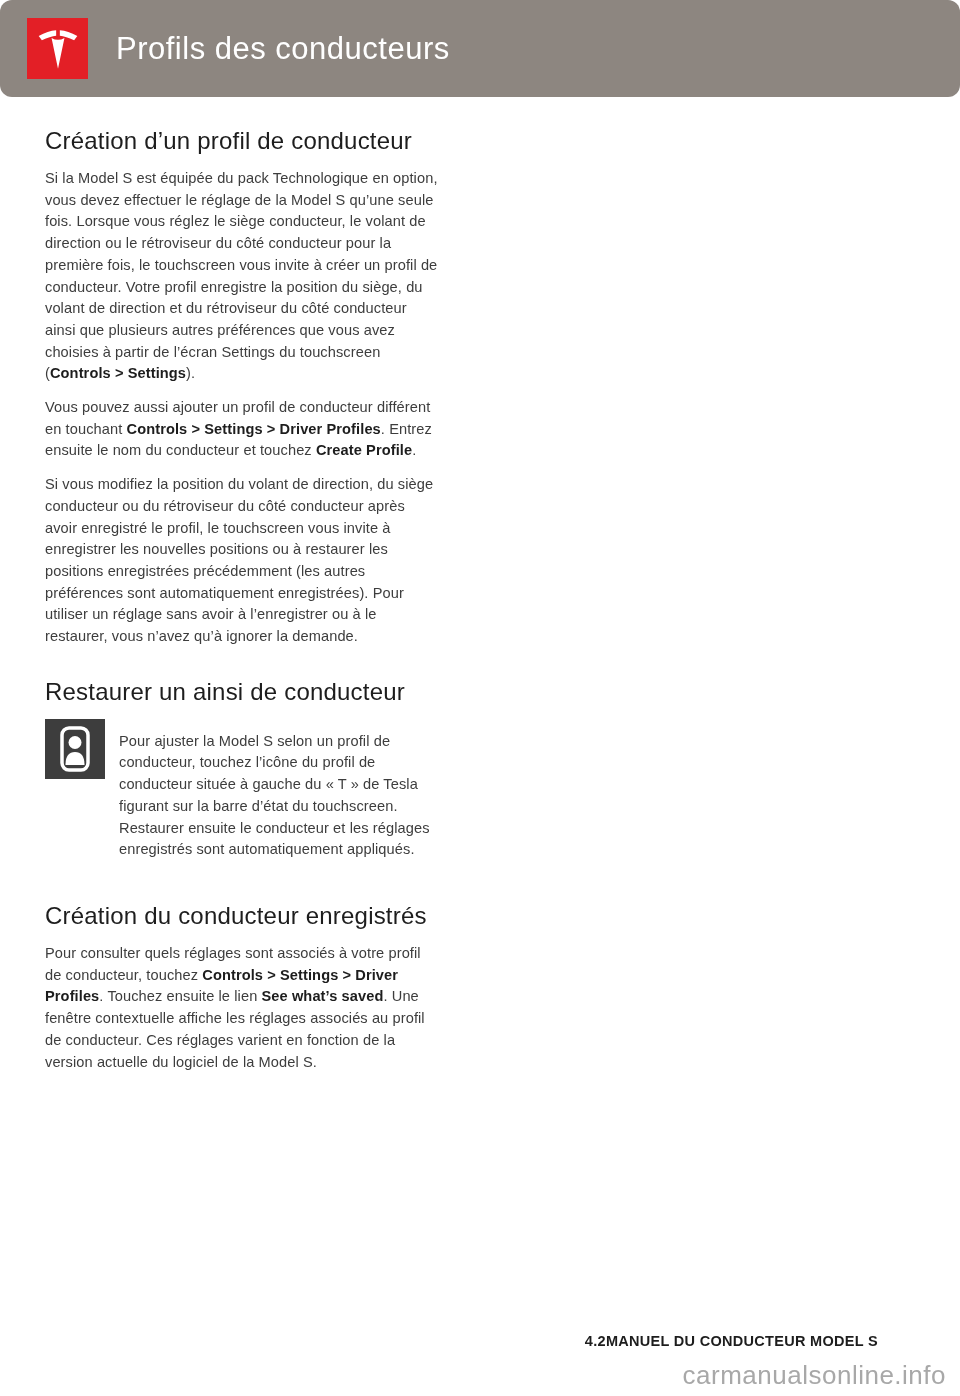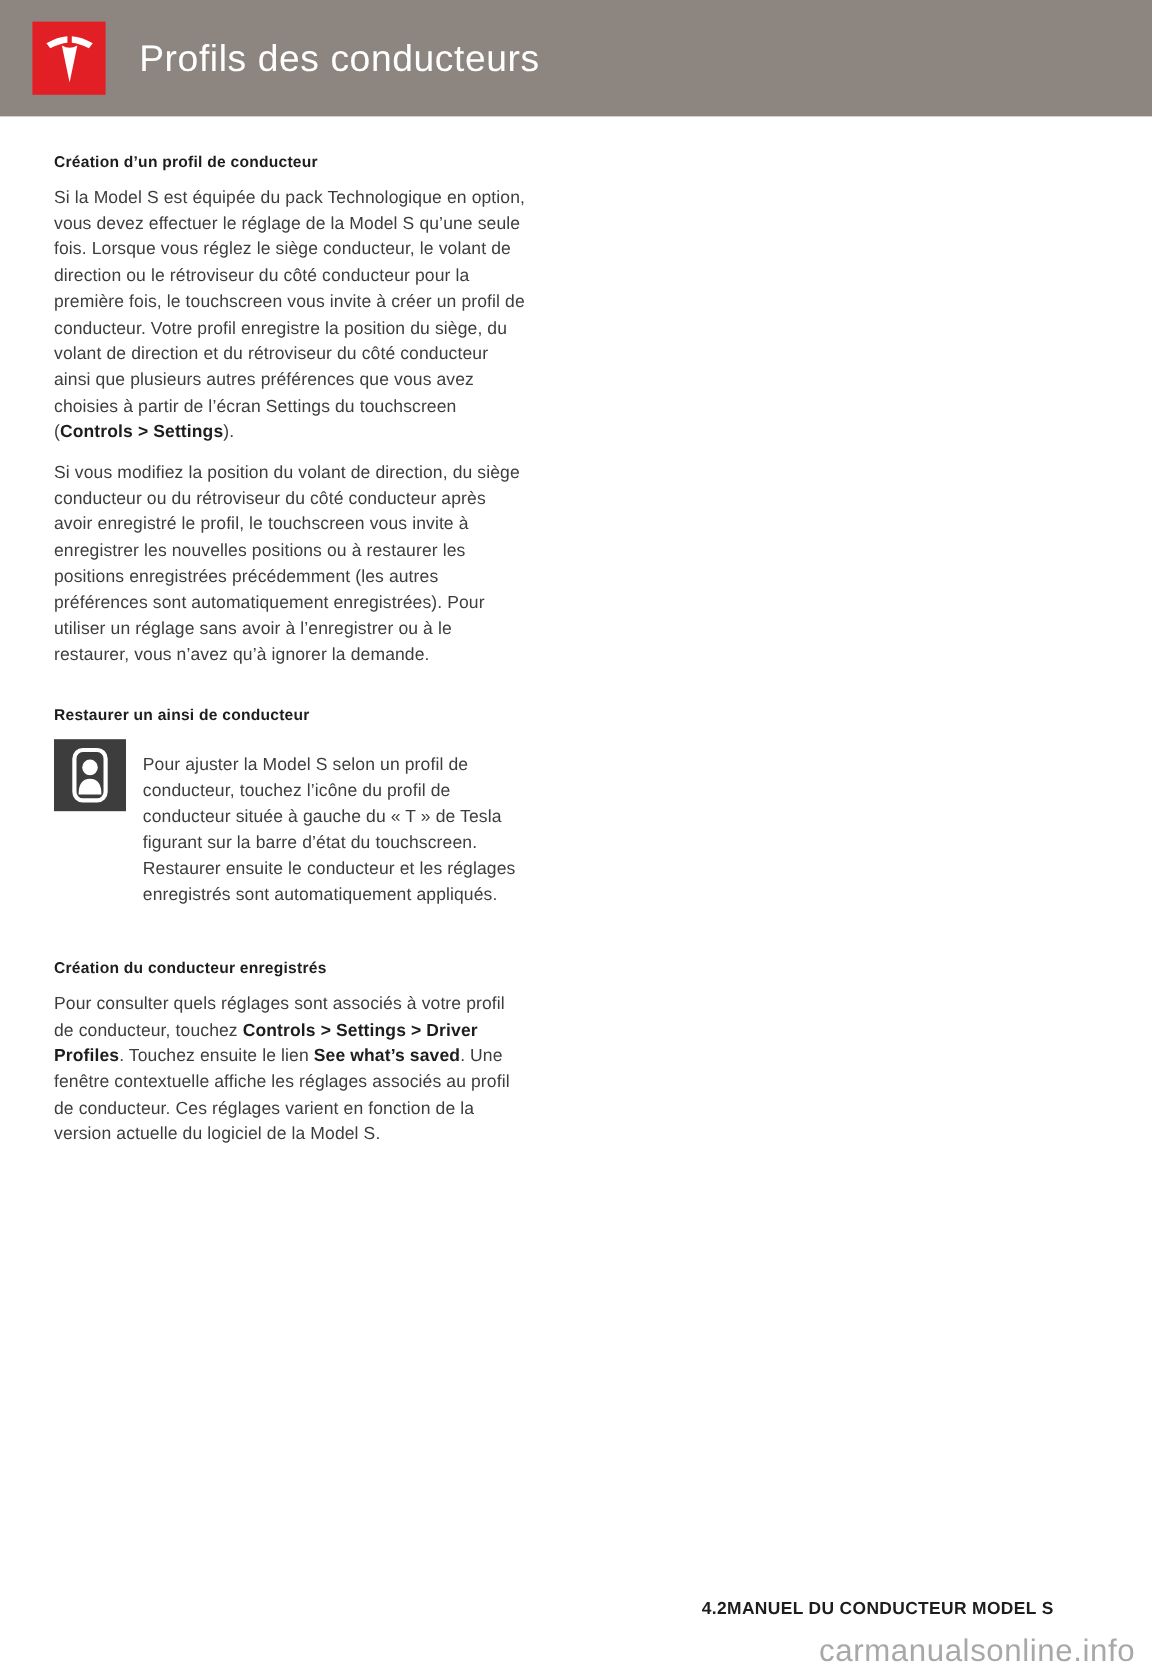--- a/index.html
+++ b/index.html
@@ -5,37 +5,37 @@
   * { margin:0; padding:0; box-sizing:border-box; }
   html, body { background:#ffffff; }
   body {
     width:960px; height:1396px; position:relative; overflow:hidden;
     font-family:"Liberation Sans", sans-serif;
   }
 
   
   .page-header {
     height:97px; background:#8d8680;
-    display:flex; align-items:center;
+    display:flex; align-items:center;border-radius:12px;
   }
   .tesla-logo {
     width:61px; height:61px; background:#e31f26; margin-left:27px;
     display:flex; align-items:center; justify-content:center; flex:0 0 auto;
   }
   .tesla-logo svg { width:46px; height:46px; }
   .header-title {
     color:#ffffff; font-size:31px; font-weight:400;
     margin-left:28px; letter-spacing:0.5px;
   }
 
   
   .content { padding:30px 0 0 45px; }
   .col { width:394px; }
   h2 {
-    font-size:13px; font-weight:700; color:#1d1d1d;
+    font-size:24px; font-weight:400; color:#1d1d1d;
     margin:0 0 13px 0; letter-spacing:0.2px;
   }
   p {
     font-size:14.6px; line-height:21.7px; color:#3d3d3d;
     margin:12px 0 11px 0; letter-spacing:0.1px;
   }
   p b { color:#1d1d1d; font-weight:700; }
   .section { margin-bottom:30px; }
 
   
@@ -72,20 +72,21 @@
     </svg>
   </div>
   <h1 class="header-title">Profils des conducteurs</h1>
 </header>
 
 <main class="content">
 
   <section class="section">
     <h2 class="col">Création d’un profil de conducteur</h2>
     <p class="col"><span>Si la Model S est équipée du pack Technologique en option, vous devez effectuer le réglage de la Model S qu’une seule fois. Lorsque vous réglez le siège conducteur, le volant de direction ou le rétroviseur du côté conducteur pour la première fois, le touchscreen vous invite à créer un profil de conducteur. Votre profil enregistre la position du siège, du volant de direction et du rétroviseur du côté conducteur ainsi que plusieurs autres préférences que vous avez choisies à partir de l’écran Settings du touchscreen (</span><b>Controls &gt; Settings</b><span>).</span></p>
+    <p class="col"><span>Vous pouvez aussi ajouter un profil de conducteur différent en touchant </span><b>Controls &gt; Settings &gt; Driver Profiles</b><span>. Entrez ensuite le nom du conducteur et touchez </span><b>Create Profile</b><span>.</span></p>
     <p class="col"><span>Si vous modifiez la position du volant de direction, du siège conducteur ou du rétroviseur du côté conducteur après avoir enregistré le profil, le touchscreen vous invite à enregistrer les nouvelles positions ou à restaurer les positions enregistrées précédemment (les autres préférences sont automatiquement enregistrées). Pour utiliser un réglage sans avoir à l’enregistrer ou à le restaurer, vous n’avez qu’à ignorer la demande.</span></p>
   </section>
 
   <section class="section">
     <h2 class="col">Restaurer un ainsi de conducteur</h2>
     <div class="icon-row">
       <div class="profile-icon">
         <svg viewBox="0 0 60 60" aria-hidden="true">
           <rect x="17" y="9" width="26" height="42" rx="7" fill="none" stroke="#ffffff" stroke-width="3.5"></rect>
           <circle cx="30" cy="23.5" r="6.5" fill="#ffffff"></circle>

